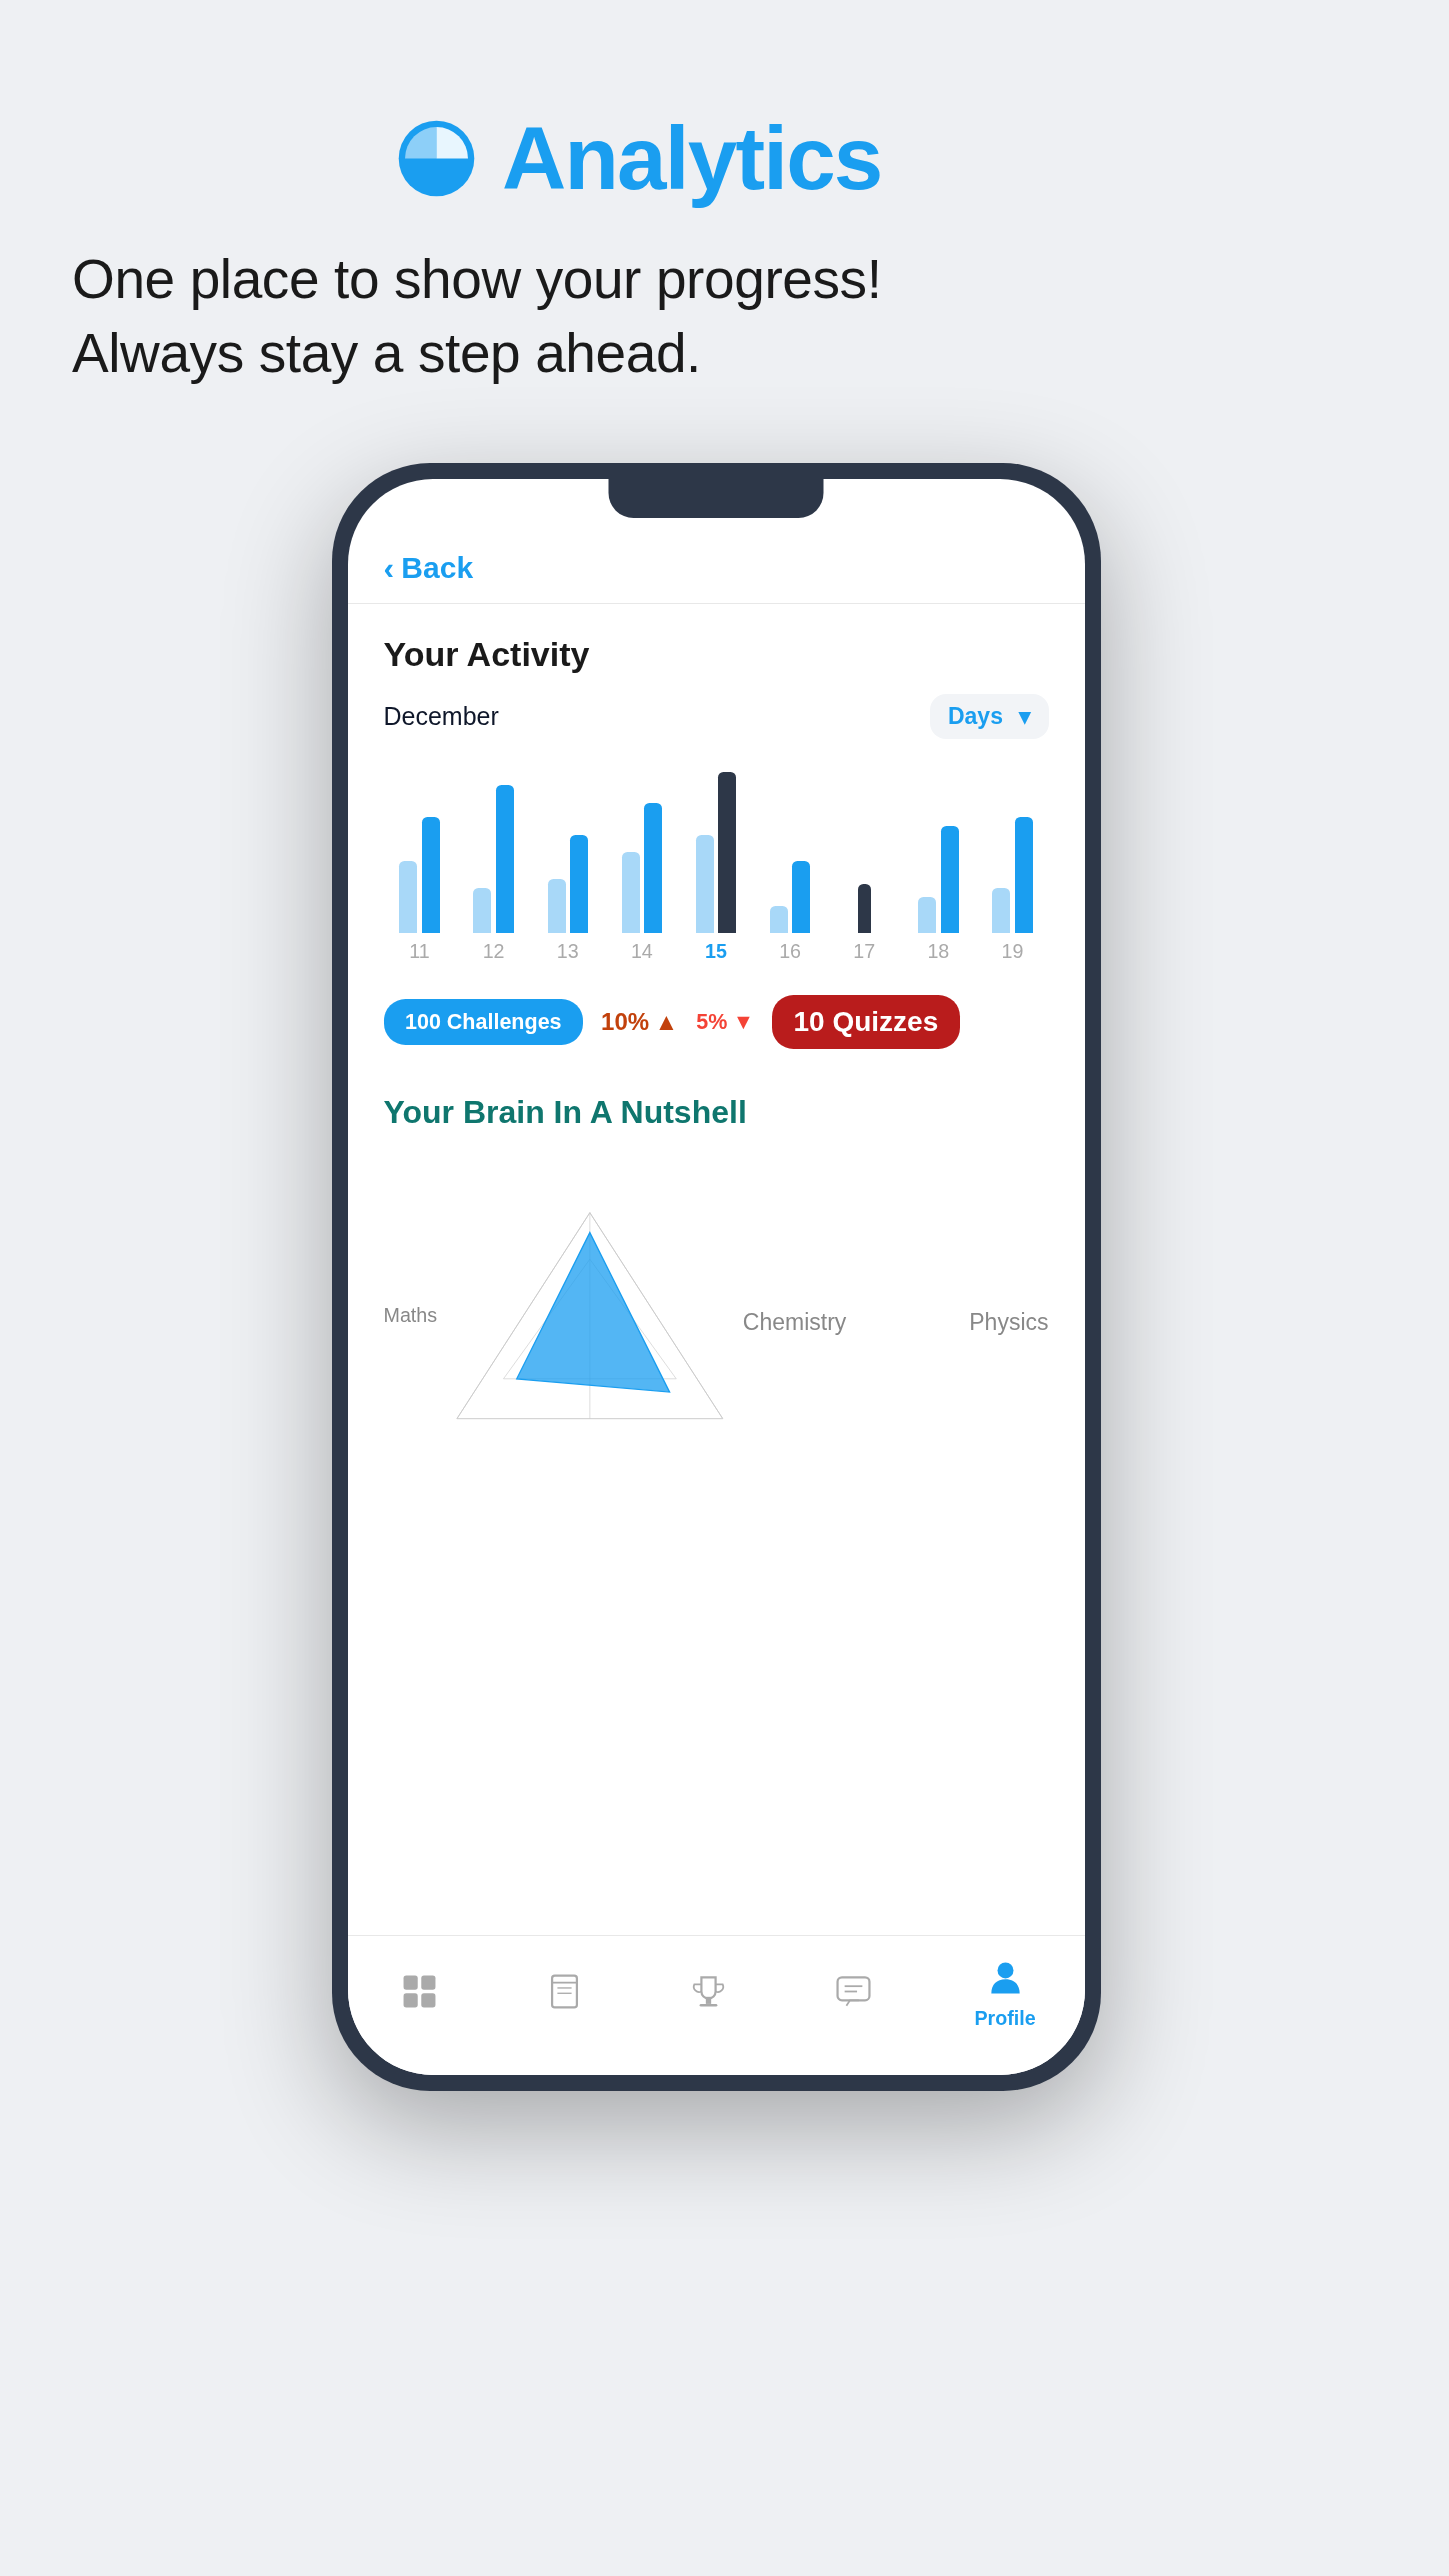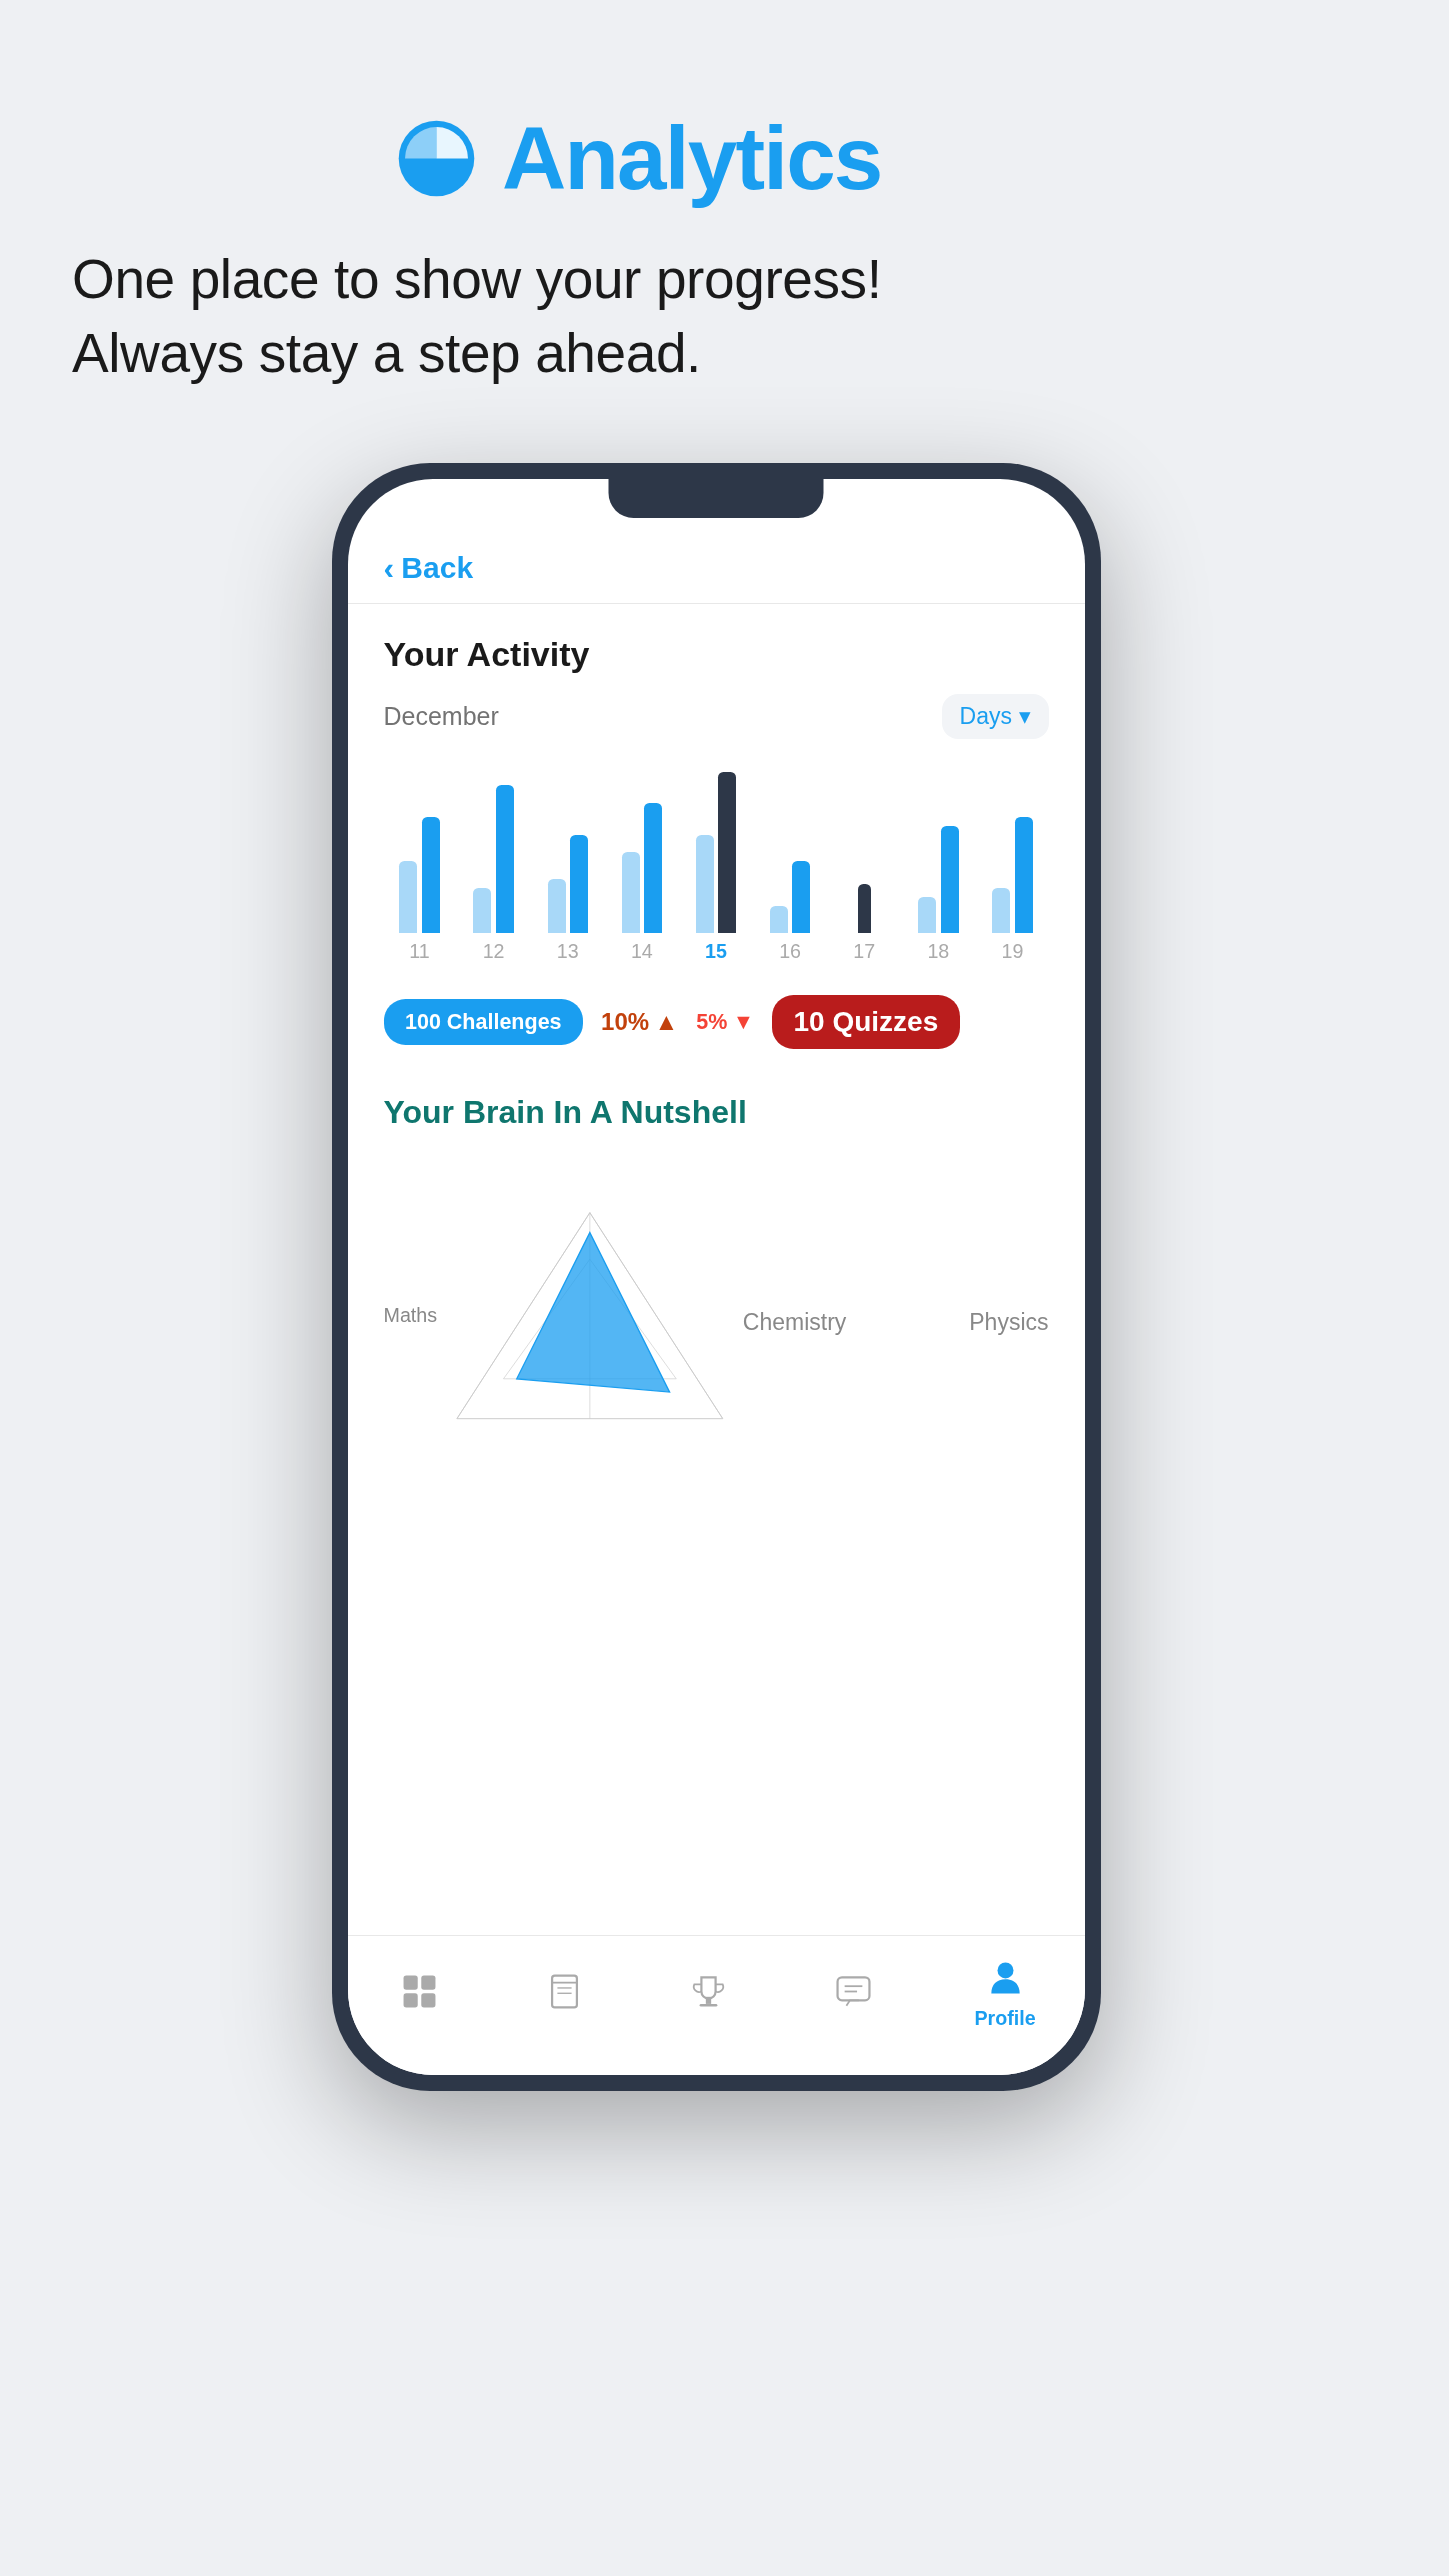--- a/index.html
+++ b/index.html
@@ -133,34 +133,34 @@
 
     .month-row {
       display: flex;
       align-items: center;
       justify-content: space-between;
       margin-bottom: 27px;
     }
 
     .month-label {
       font-size: 25px;
-      color: #737373;
+      color: #0f172a;
       font-weight: 400;
     }
 
     .days-dropdown {
       display: flex;
       align-items: center;
-      gap: 7px;
+      gap: 16px;
       background: #f2f4f7;
       border-radius: 16px;
       padding: 9px 18px;
       font-size: 23px;
       color: #1a9ef0;
-      font-weight: 400;
+      font-weight: 700;
     }
 
     
     .bar-chart {
       display: flex;
       align-items: flex-end;
       justify-content: space-between;
       height: 197px;
       padding: 0 9px;
       margin-bottom: 14.3px;

